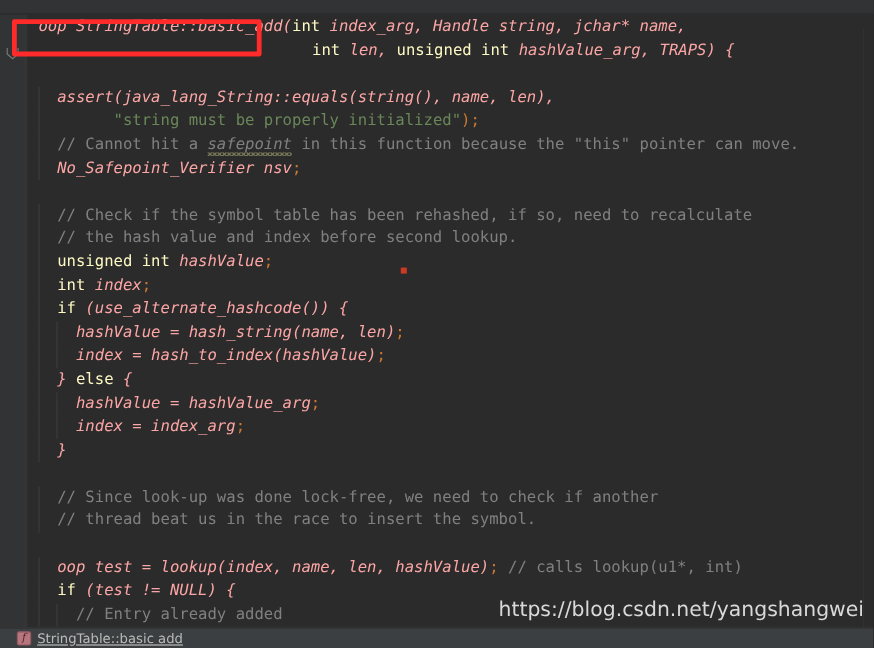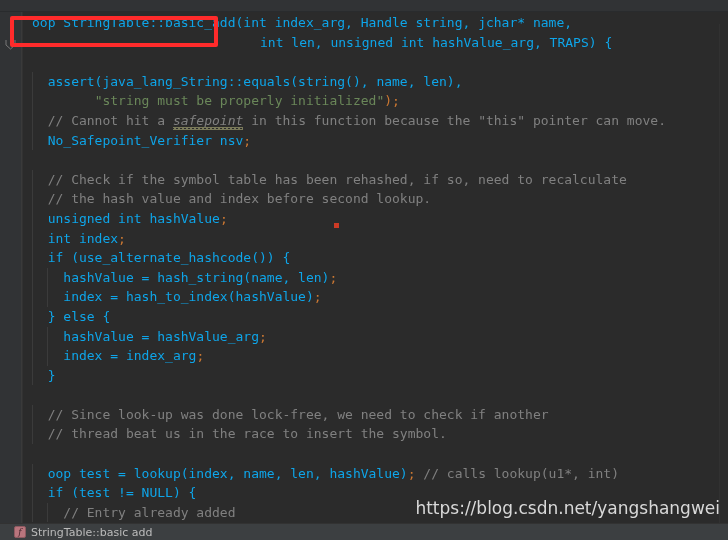--- a/index.html
+++ b/index.html
@@ -93,24 +93,24 @@
   
   .iguide {
     position: absolute;
     top: 0;
     width: 1px;
     height: 19.6px;
     background: #3b3b3b;
   }
 
   
-  .kw    { color: #0ea5e9; }  
+  .kw    { color: #fef9c3; }  
   .str   { color: #6a8759; }  
   .cmt   { color: #808080; }  
-  .pln   { color: #0ea5e9; }
+  .pln   { color: #fca5a5; font-style: italic; }
   .semi  { color: #cc7832; }
 
   
   .squig {
     position: relative;
     text-decoration: none;
     font-style: italic;
   }
   .squig::after {
     content: "";
@@ -186,20 +186,21 @@
     font-style: italic;
     line-height: 10px;
     text-align: center;
     flex: 0 0 auto;
   }
   .crumb-label {
     font-family: "DejaVu Sans", "Liberation Sans", sans-serif;
     font-size: 11px;
     color: #bbbbbb;
     white-space: nowrap;
+    text-decoration: underline;
   }
 
   
   .scroll-col {
     position: absolute;
     right: 0; top: 12px;
     width: 9px; height: 511px;
     background: #2b2b2b;
     border-left: 1px solid #313131;
   }

